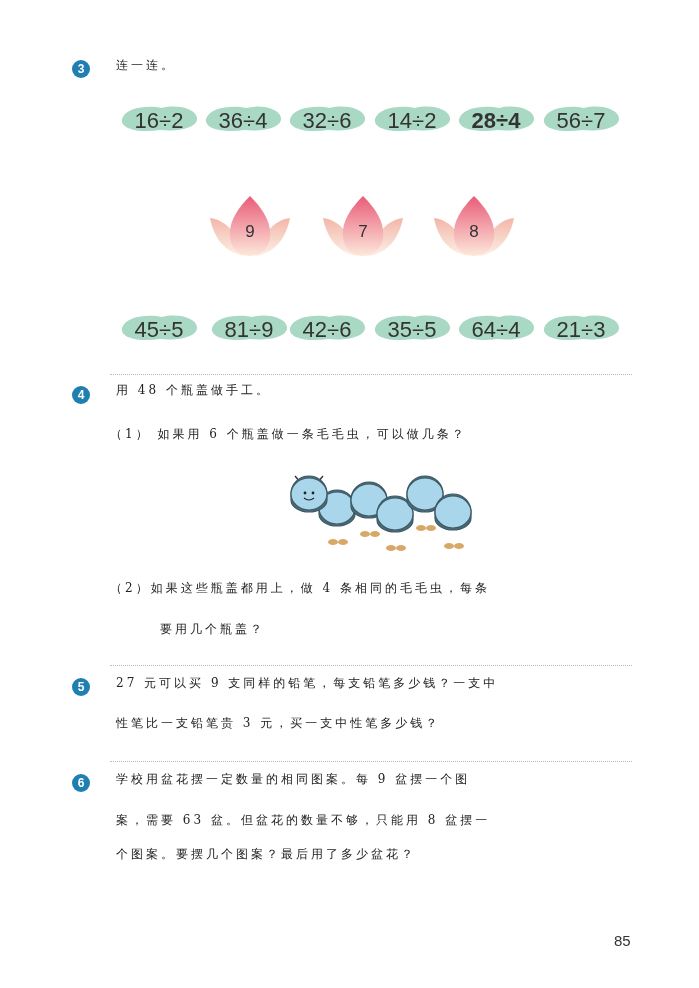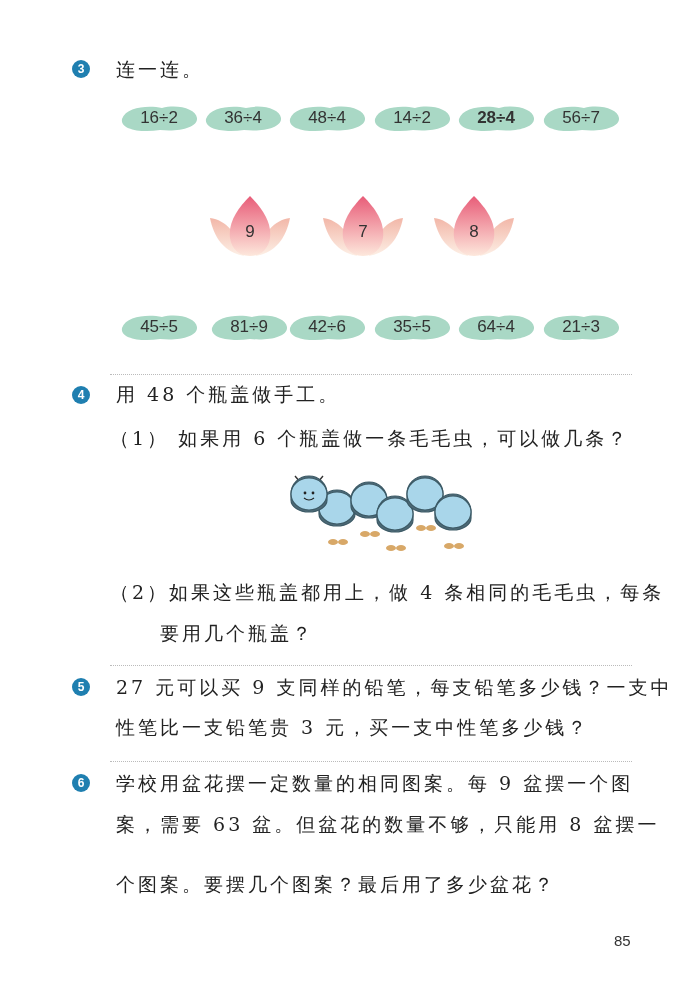--- a/index.html
+++ b/index.html
@@ -1,25 +1,25 @@
 <!DOCTYPE html>
 <html><head>
 <meta charset="utf-8">
 <style>
   html, body { margin:0; padding:0; background:#ffffff; }
   body { width:699px; height:988px; position:relative; overflow:hidden;
          font-family:"DejaVu Serif","Liberation Serif",serif; color:#222; }
   .badge { position:absolute; width:18px; height:18px; border-radius:50%;
            background:#1f7fb0; color:#fff; font-family:"Liberation Sans",sans-serif;
            font-weight:bold; font-size:12px; line-height:18px; text-align:center; }
-  .text { position:absolute; font-size:19px; letter-spacing:3px; white-space:nowrap; }
+  .text { position:absolute; font-size:12px; letter-spacing:3px; white-space:nowrap; }
   .leaf { position:absolute; width:82px; height:30px; }
   .leaf svg { position:absolute; left:0; top:0; }
   .leaf span { position:absolute; left:0; right:0; top:5px; text-align:center;
-               font-family:"Liberation Sans",sans-serif; font-size:17px; color:#333; }
+               font-family:"Liberation Sans",sans-serif; font-size:22px; color:#333; }
   .lotus { position:absolute; width:84px; height:64px; }
   .lotus svg { position:absolute; left:0; top:0; }
   .lotus span { position:absolute; left:0; right:0; top:28px; text-align:center;
                 font-family:"Liberation Sans",sans-serif; font-size:17px; color:#333; }
   .divider { position:absolute; left:110px; width:522px; height:0;
              border-top:1px dotted #bbb; }
   .pagenum { position:absolute; left:614px; top:932px; font-family:"Liberation Sans",sans-serif;
              font-size:15px; color:#333; }
 </style>
 </head>
@@ -38,21 +38,21 @@
   <div class="leaf" style="left:202px;top:103px;">
     <svg width="82" height="30">
         <path d="M4 16 C8 4,30 2,44 5 C60 1,78 6,79 15 C80 25,60 29,42 27 C24 30,2 27,4 16Z" fill="#a9d8c5"></path>
       </svg>
     <span>36÷4</span>
     </div>
   <div class="leaf" style="left:286px;top:103px;">
     <svg width="82" height="30">
         <path d="M4 16 C8 4,30 2,44 5 C60 1,78 6,79 15 C80 25,60 29,42 27 C24 30,2 27,4 16Z" fill="#a9d8c5"></path>
       </svg>
-    <span>48÷4</span>
+    <span>32÷6</span>
     </div>
   <div class="leaf" style="left:371px;top:103px;">
     <svg width="82" height="30">
         <path d="M4 16 C8 4,30 2,44 5 C60 1,78 6,79 15 C80 25,60 29,42 27 C24 30,2 27,4 16Z" fill="#a9d8c5"></path>
       </svg>
     <span>14÷2</span>
     </div>
   <div class="leaf" style="left:455px;top:103px;font-weight:bold;">
     <svg width="82" height="30">
         <path d="M4 16 C8 4,30 2,44 5 C60 1,78 6,79 15 C80 25,60 29,42 27 C24 30,2 27,4 16Z" fill="#a9d8c5"></path>
@@ -193,15 +193,15 @@
 
 <div class="badge" style="left:72px;top:678px;">5</div>
 <div class="text" style="left:116px;top:675px;">27 元可以买 9 支同样的铅笔，每支铅笔多少钱？一支中</div>
 <div class="text" style="left:116px;top:715px;">性笔比一支铅笔贵 3 元，买一支中性笔多少钱？</div>
 
 <div class="divider" style="top:761px;"></div>
 
 <div class="badge" style="left:72px;top:774px;">6</div>
 <div class="text" style="left:116px;top:771px;">学校用盆花摆一定数量的相同图案。每 9 盆摆一个图</div>
 <div class="text" style="left:116px;top:812px;">案，需要 63 盆。但盆花的数量不够，只能用 8 盆摆一</div>
-<div class="text" style="left:116px;top:872px;">个图案。要摆几个图案？最后用了多少盆花？</div>
+<div class="text" style="left:116px;top:846px;">个图案。要摆几个图案？最后用了多少盆花？</div>
 
 <div class="pagenum">85</div>
 
 </body></html>

